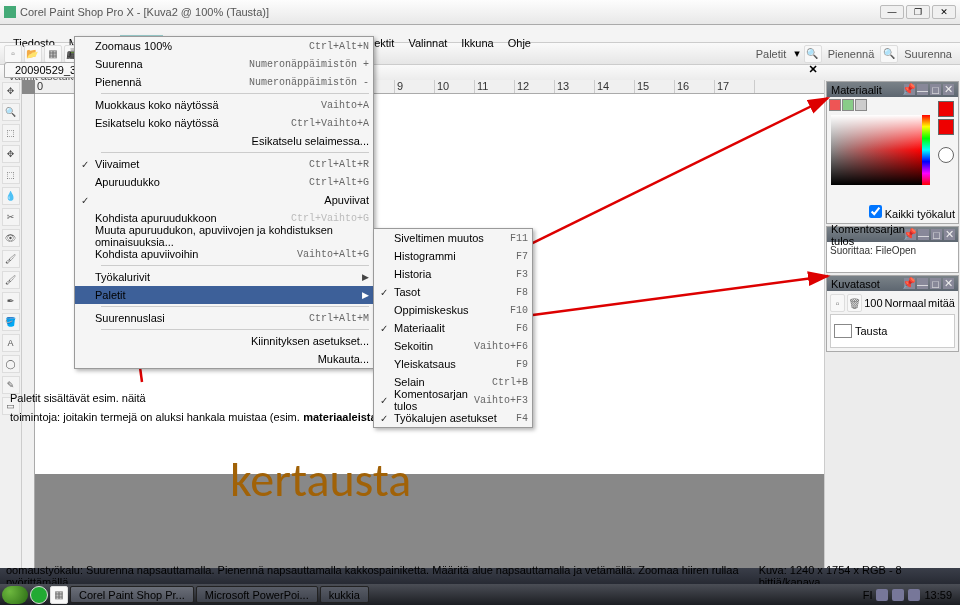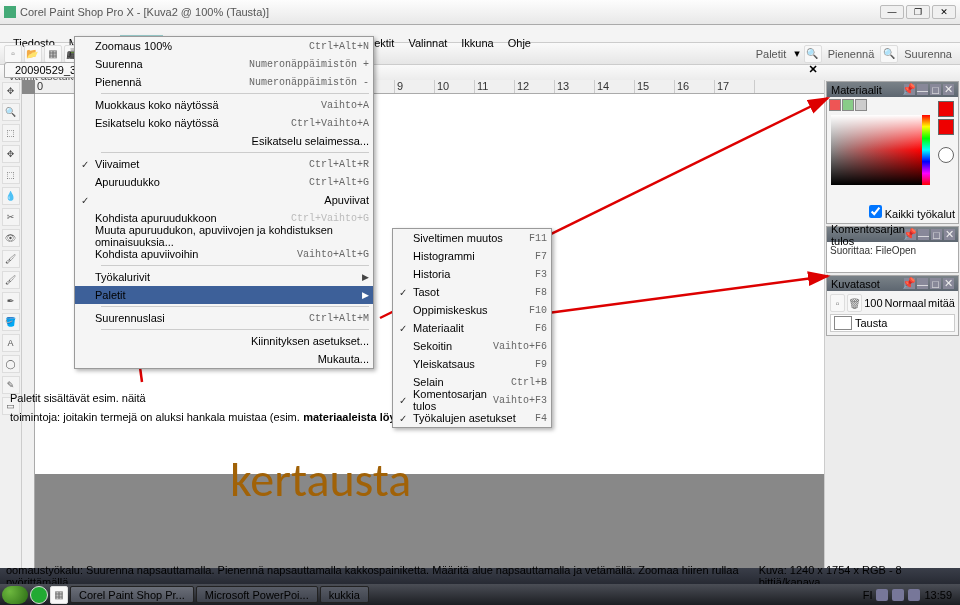--- a/index.html
+++ b/index.html
@@ -10,21 +10,21 @@
 .title-text { color:#555; }
 .win-btns { display:flex; gap:2px; }
 .win-btn { width:24px; height:14px; background:#f0f0f0; border:1px solid #bbb; border-radius:2px; display:flex; align-items:center; justify-content:center; font-size:9px; }
 .menubar { height:18px; background:#f4f4f4; display:flex; align-items:center; padding:0 6px; border-bottom:1px solid #ccc; }
 .menu-item { padding:2px 7px; cursor:default;margin-top:19px; }
 .menu-item.active { background:#d6e8f8; border:1px solid #9cc; padding:1px 6px; }
 .toolbar1,.toolbar2 { height:22px; background:linear-gradient(#fafafa,#e6e6e6); border-bottom:1px solid #ccc; display:flex; align-items:center; padding:0 4px; gap:2px; }
 .tool-ico { width:18px; height:18px; background:#f8f8f8; border:1px solid #ddd; border-radius:2px; display:flex; align-items:center; justify-content:center; font-size:10px; color:#666; }
 .tool-lbl { padding:0 4px; color:#555; }
 .dropdown-menu { position:absolute; left:74px; top:36px; width:300px; background:#f5f5f5; border:1px solid #9a9a9a; box-shadow:2px 2px 4px rgba(0,0,0,.3); z-index:100; }
-.submenu { position:absolute; left:373px; top:228px; width:160px; background:#f5f5f5; border:1px solid #9a9a9a; box-shadow:2px 2px 4px rgba(0,0,0,.3); z-index:101;margin-left:19px; }
+.submenu { position:absolute; left:373px; top:228px; width:160px; background:#f5f5f5; border:1px solid #9a9a9a; box-shadow:2px 2px 4px rgba(0,0,0,.3); z-index:101; }
 .ditem { height:18px; display:flex; align-items:center; padding:0 4px 0 20px; position:relative; cursor:default;justify-content:flex-end; }
 .ditem.selected { background:#3d6099; color:#fff; }
 .ditem .shortcut { margin-left:auto; color:#666; font-size:10px;font-family:Liberation Mono, monospace; }
 .ditem .arrow { margin-left:auto; font-size:9px; color:#444; }
 .ditem.selected .arrow { color:#fff; }
 .ditem .check { position:absolute; left:6px; font-size:10px; color:#333; }
 .dsep { height:1px; background:#ccc; margin:2px 4px 2px 26px; }
 .ditem.disabled { color:#aaa; }
 .ditem.disabled .shortcut { color:#bbb; }
 .main-area { position:absolute; top:80px; left:0; right:0; bottom:28px; }
@@ -41,21 +41,21 @@
 .panel-header .pbtns { display:flex; gap:2px; font-size:8px; }
 .panel-header .pbtn { width:11px; height:11px; background:#889; color:#eee; display:flex; align-items:center; justify-content:center; }
 .color-picker { height:105px; position:relative; background:#f4f4f4; }
 .gradient-box { position:absolute; left:4px; top:18px; width:92px; height:70px; background:linear-gradient(to bottom, rgba(255,255,255,1), rgba(255,0,0,0) 50%, rgba(0,0,0,1)), linear-gradient(to right, #888, #f00); }
 .swatch-bar { height:14px; display:flex; gap:1px; padding:2px; }
 .swatch { width:12px; height:12px; border:1px solid #888; }
 .hue-col { position:absolute; right:28px; top:18px; width:8px; height:70px; background:linear-gradient(#f00,#ff0,#0f0,#0ff,#00f,#f0f,#f00); }
 .swatches-side { position:absolute; right:4px; top:4px; display:flex; flex-direction:column; gap:2px; }
 .swatch2 { width:16px; height:16px; border:1px solid #666; background:#e00; }
 .panel-body { padding:3px; font-size:10px; color:#333; }
-.layer-row { height:18px; display:flex; align-items:center; gap:3px; padding:0 3px; background:#fff; border:1px solid #ccc; margin-top:2px; }
+.layer-row { height:34px; display:flex; align-items:center; gap:3px; padding:0 3px; background:#fff; border:1px solid #ccc; margin-top:2px; }
 .layer-thumb { width:18px; height:14px; background:#fff; border:1px solid #888; }
 .statusbar { position:absolute; bottom:21px; left:0; right:0; height:16px; background:linear-gradient(#3a3e49,#272a33); color:#ddd; font-size:10px; display:flex; align-items:center; padding:0 6px; justify-content:space-between; }
 .taskbar { position:absolute; bottom:0; left:0; right:0; height:21px; background:linear-gradient(#4b4e56,#1c1e23); display:flex; align-items:center; padding:0 2px; gap:2px; }
 .start-orb { width:26px; height:18px; border-radius:9px; background:radial-gradient(circle at 30% 30%,#6db83e,#2a6b14); }
 .task-btn { height:17px; background:linear-gradient(#585c66,#3e424c); border:1px solid #222; border-radius:2px; color:#eee; font-size:10px; padding:0 8px; display:flex; align-items:center; gap:4px; }
 .task-btn.active { background:linear-gradient(#6a6e78,#4d515b); }
 .tray { margin-left:auto; display:flex; align-items:center; gap:4px; color:#ddd; font-size:10px; padding-right:6px; }
 .tray-ico { width:12px; height:12px; background:#779; border-radius:2px; }
 .annotation-text { position:absolute; left:10px; top:388px; width:450px; font-family:Calibri,Arial,sans-serif; font-size:15px; color:#000; line-height:1.25; z-index:50; }
 .annotation-big { position:absolute; left:230px; top:450px; font-family:Calibri,Arial,sans-serif; font-size:48px; color:#a16207; z-index:50; }

